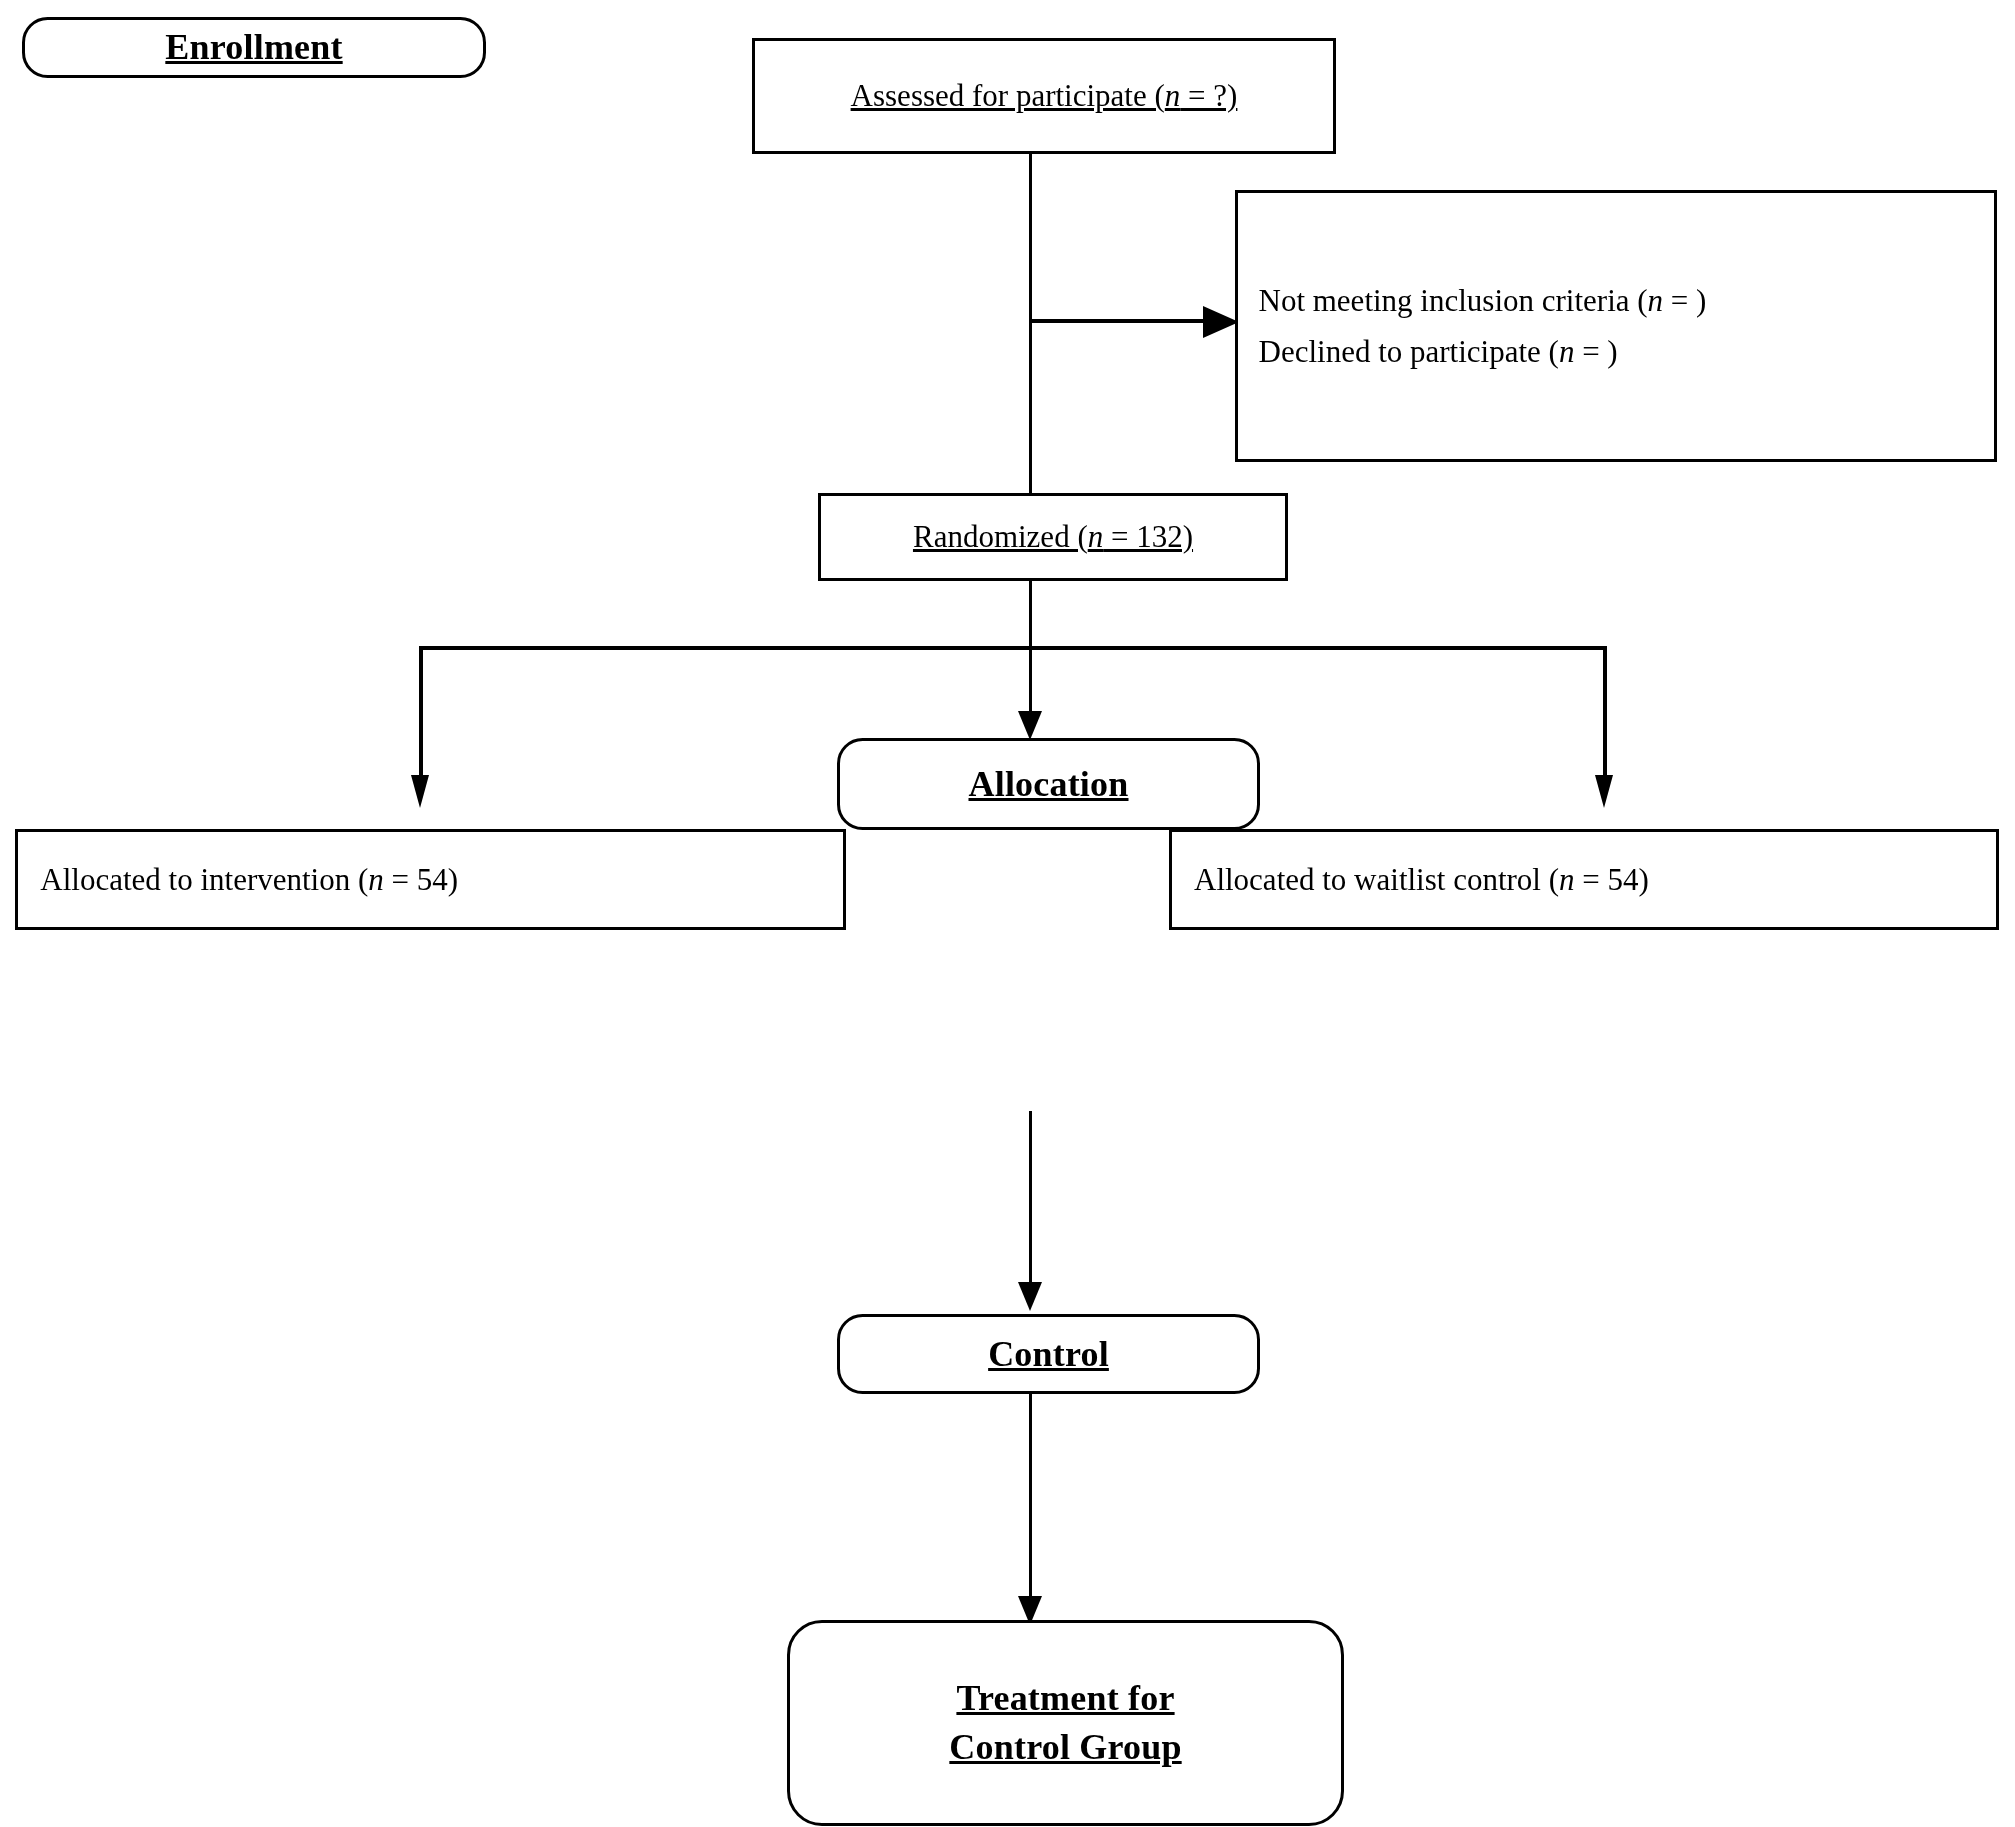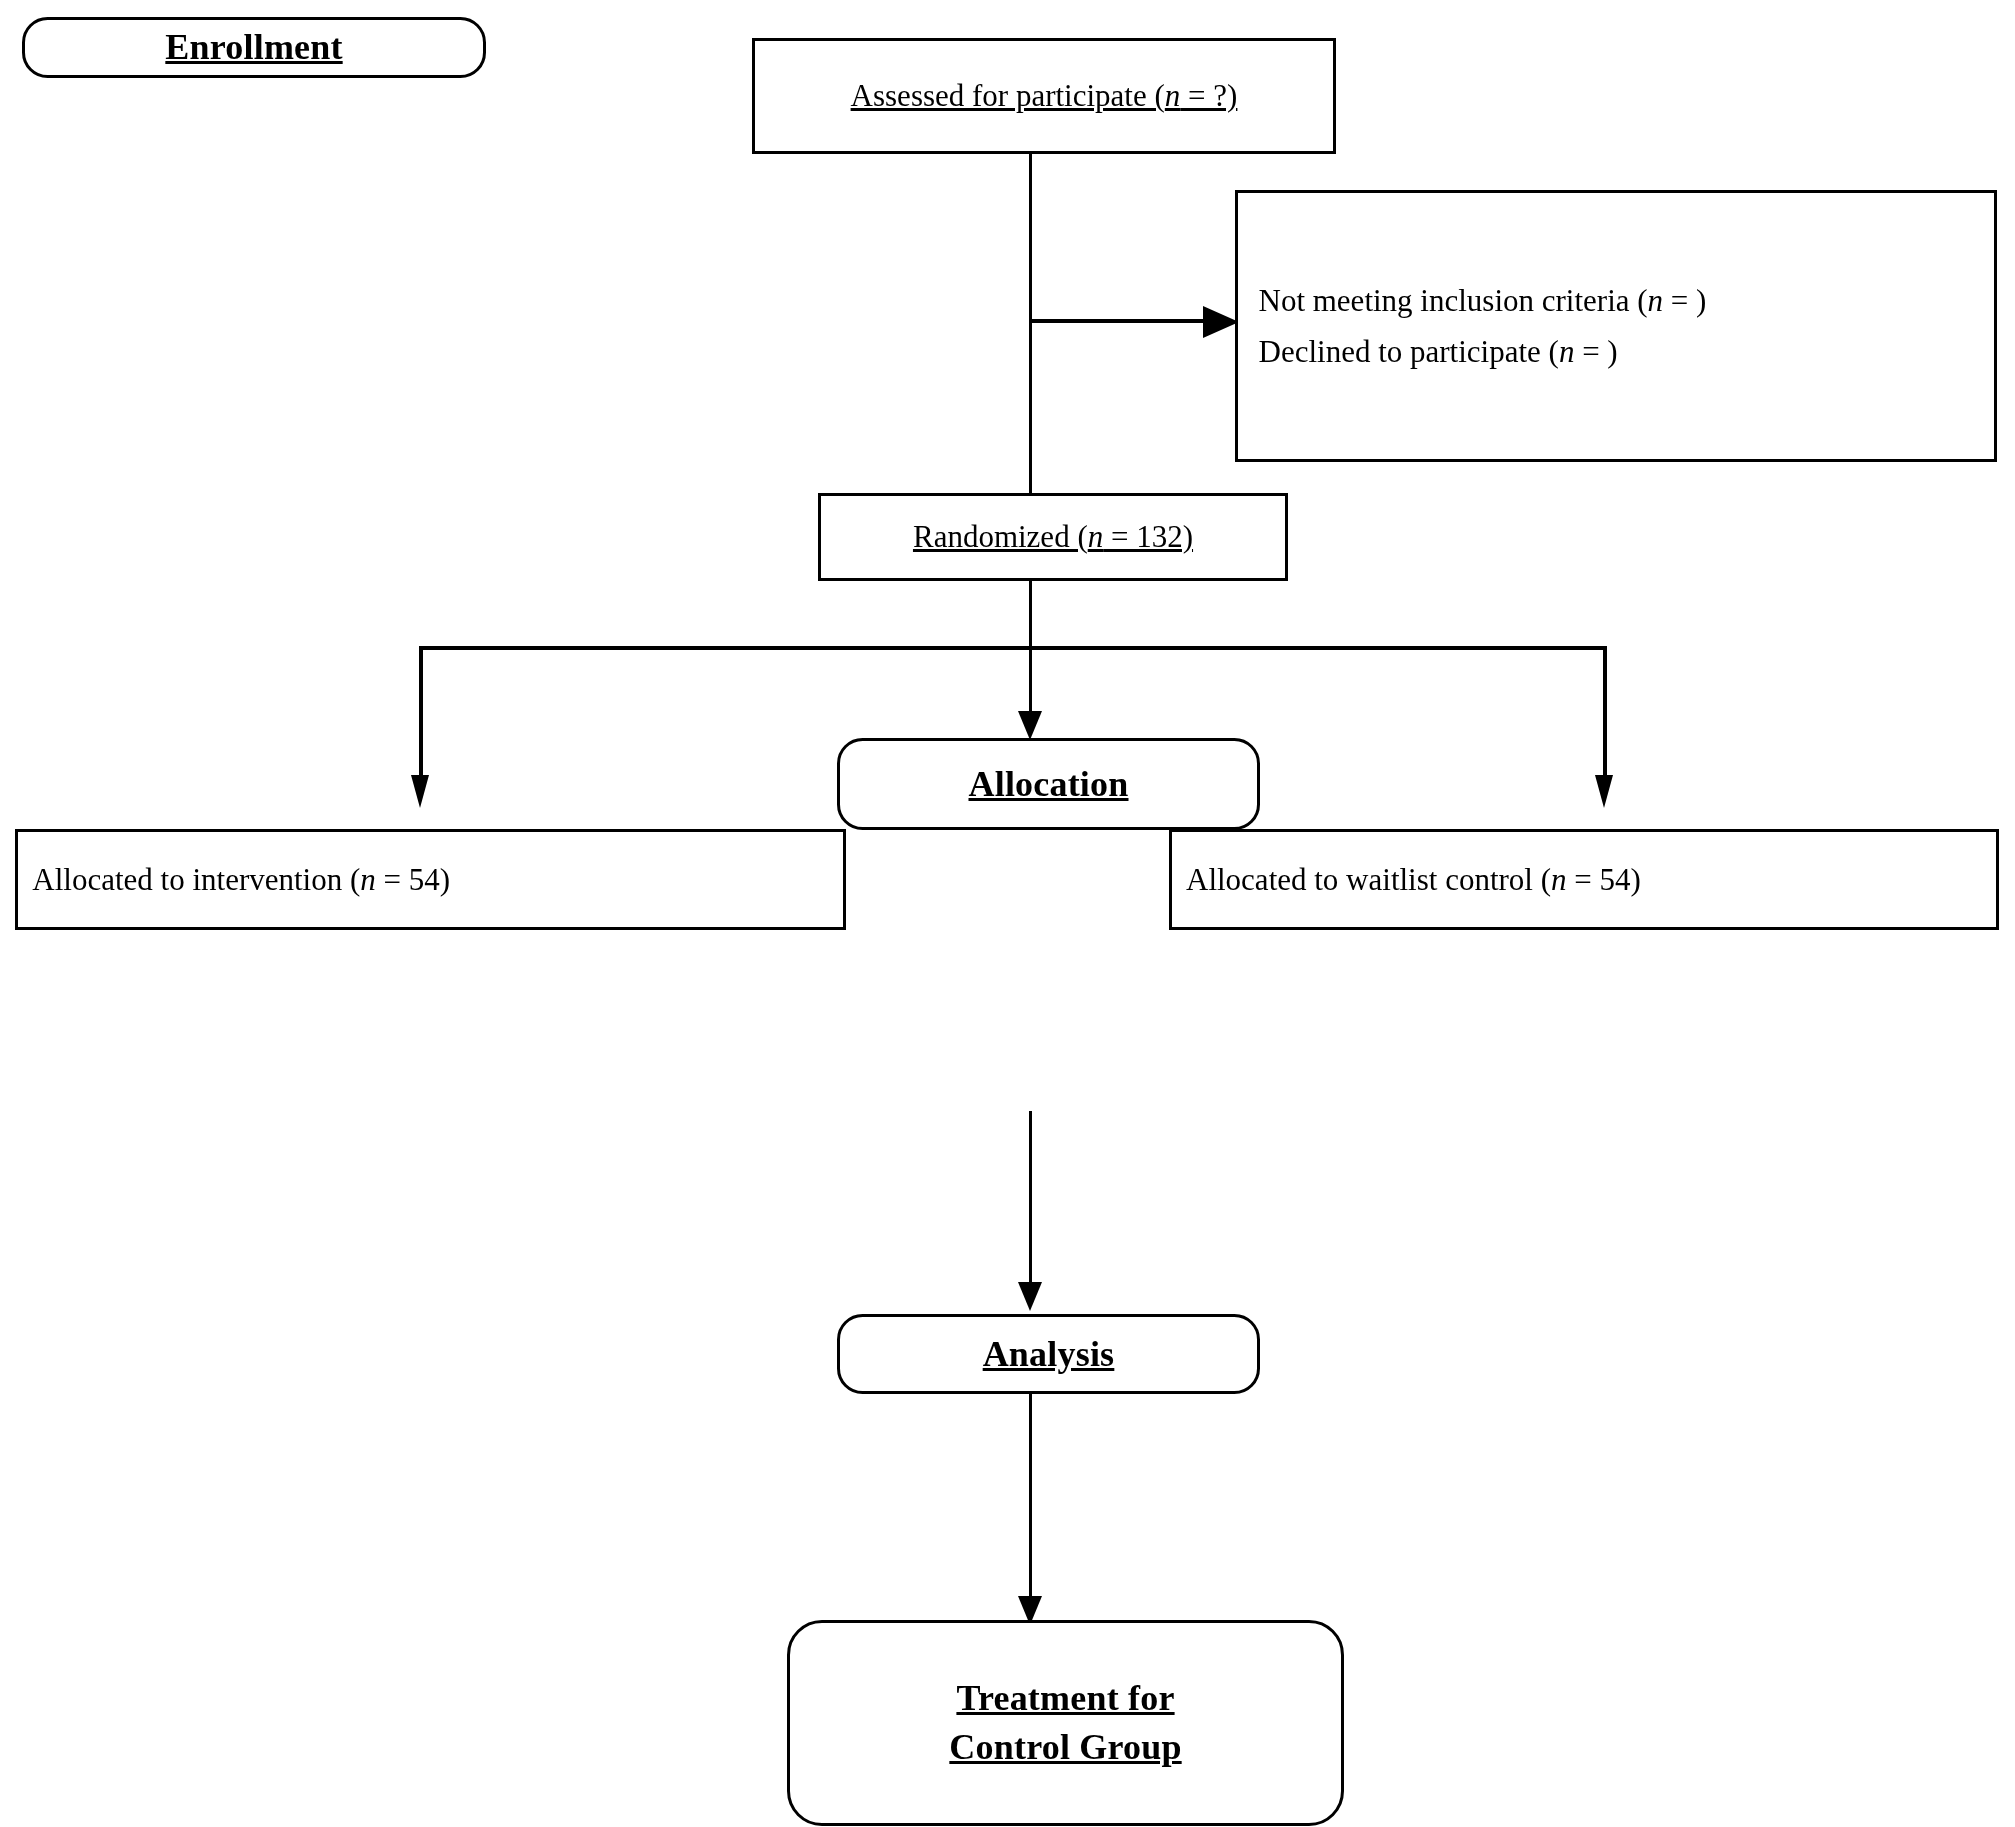--- a/index.html
+++ b/index.html
@@ -39,21 +39,21 @@
   }
   .stage-label {
     font-weight: bold;
     font-size: 36px;
     letter-spacing: 0.2px;
   }
   .body-label {
     font-weight: normal;
     font-size: 31px;
   }
-  .body-label.pad-left { padding-left: 14px; }
+  .body-label.pad-left { padding-left: 14px; margin-left: 8px; }
 
   .excl-line {
     display: block;
     font-size: 31px;
     line-height: 1.0;
     margin: 0;
     padding: 0 0 0 20.5px;
   }
   .excl-line + .excl-line { margin-top: 20.5px; }
 
@@ -152,21 +152,21 @@
 
   <div class="node rect left-text" style="left:1169px; top:829px; width:830px; height:101px;">
     <span class="node-label body-label pad-left"><span>Allocated to waitlist control (</span><i class="n">n</i><span> = 54)</span></span>
   </div>
 
 
   <div class="vline" style="left:1029px; top:1111px; width:2.8px; height:177px;"></div>
   <div class="arrow-down" style="left:1018px; top:1282px;"></div>
 
   <div class="node rounded center-text" style="left:837px; top:1314px; width:423px; height:80px;">
-    <span class="node-label stage-label">Analysis</span>
+    <span class="node-label stage-label">Control</span>
   </div>
 
   <div class="vline" style="left:1029px; top:1394px; width:2.8px; height:214px;"></div>
   <div class="arrow-down" style="left:1018px; top:1596px;"></div>
 
   <div class="node rounded center-text" style="left:787px; top:1620px; width:557px; height:206px; border-radius:35px;">
     <span class="node-label stage-label"><span>Treatment for</span><br><span>Control Group</span></span>
   </div>
 
 </div>

